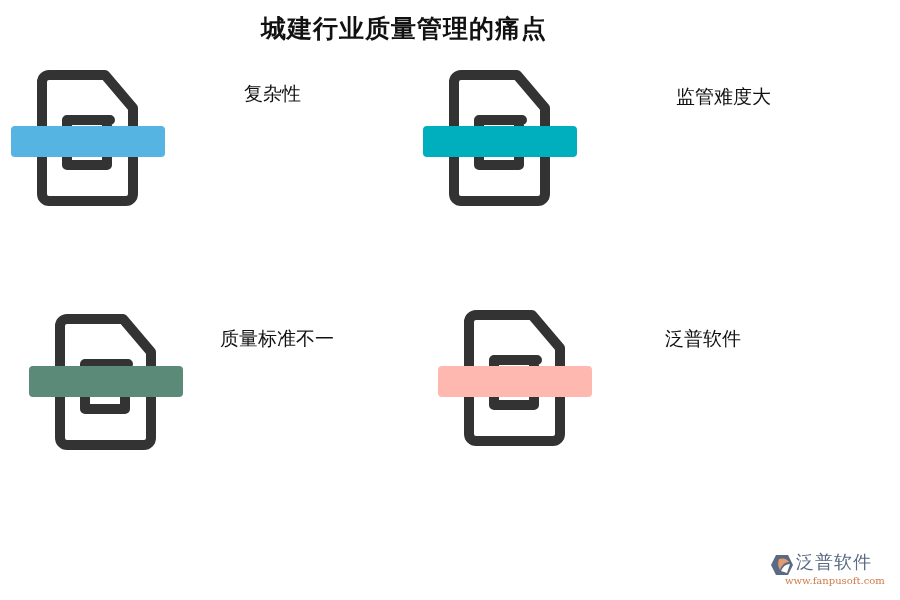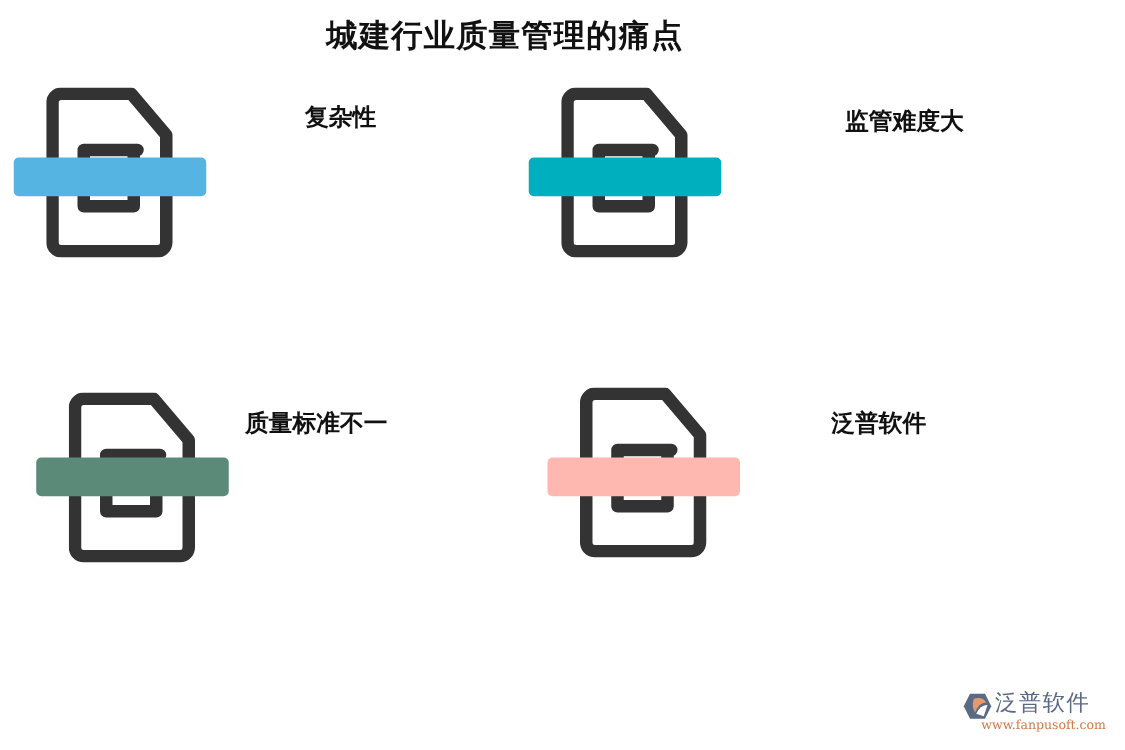--- a/index.html
+++ b/index.html
@@ -3,21 +3,21 @@
 <meta charset="utf-8">
 <style>
   html, body { margin: 0; padding: 0; background: #ffffff; }
   body { width: 900px; height: 600px; position: relative; overflow: hidden;
          font-family: "DejaVu Sans", "Liberation Sans", sans-serif; }
   .title { position: absolute; left: 0; width: 808px; top: 12px; text-align: center;
            font-size: 25px; font-weight: bold; color: #111; letter-spacing: 1px; }
   .doc { position: absolute; width: 102px; height: 136px; }
   .doc svg { width: 102px; height: 136px; display: block; }
   .bar { position: absolute; width: 154px; height: 31px; border-radius: 4px; }
-  .label { position: absolute; font-size: 19px; font-weight: bold; color: #111; white-space: nowrap; }
+  .label { position: absolute; font-size: 19px; font-weight: normal; color: #111; white-space: nowrap; }
   .logo { position: absolute; left: 768px; top: 550px; width: 125px; height: 40px; }
   .logo-mark { position: absolute; left: 2px; top: 4px; width: 24px; height: 22px; }
   .logo-text { position: absolute; left: 28px; top: 0px; font-size: 18px; color: #5a6a85; letter-spacing: 1px; white-space: nowrap; }
   .logo-url { position: absolute; left: 17px; top: 25px; font-size: 10px; color: #d07a4a;
               font-family: "DejaVu Serif", "Liberation Serif", serif; white-space: nowrap; }
 </style>
 </head>
 <body>
 
 <div class="title">城建行业质量管理的痛点</div>
@@ -45,21 +45,21 @@
 </div>
 
 <div>
   <div class="doc" style="left:55px; top:314px;">
     <svg viewBox="0 0 102 136">
       <path d="M12 5 H68 L96 38 V124 A7 7 0 0 1 89 131 H12 A7 7 0 0 1 5 124 V12 A7 7 0 0 1 12 5 Z" fill="none" stroke="#333" stroke-width="10" stroke-linejoin="round"></path>
       <path d="M73 50 H30 V95 H70 V55" fill="none" stroke="#333" stroke-width="10" stroke-linejoin="round" stroke-linecap="round"></path>
     </svg>
   </div>
   <div class="bar" style="left:29px; top:366px; background:#5B8A78;"></div>
-  <div class="label" style="left:196px; top:326px;">质量标准不一</div>
+  <div class="label" style="left:220px; top:326px;">质量标准不一</div>
 </div>
 
 <div>
   <div class="doc" style="left:464px; top:310px;">
     <svg viewBox="0 0 102 136">
       <path d="M12 5 H68 L96 38 V124 A7 7 0 0 1 89 131 H12 A7 7 0 0 1 5 124 V12 A7 7 0 0 1 12 5 Z" fill="none" stroke="#333" stroke-width="10" stroke-linejoin="round"></path>
       <path d="M73 50 H30 V95 H70 V55" fill="none" stroke="#333" stroke-width="10" stroke-linejoin="round" stroke-linecap="round"></path>
     </svg>
   </div>
   <div class="bar" style="left:438px; top:366px; background:#FFB8B0;"></div>

